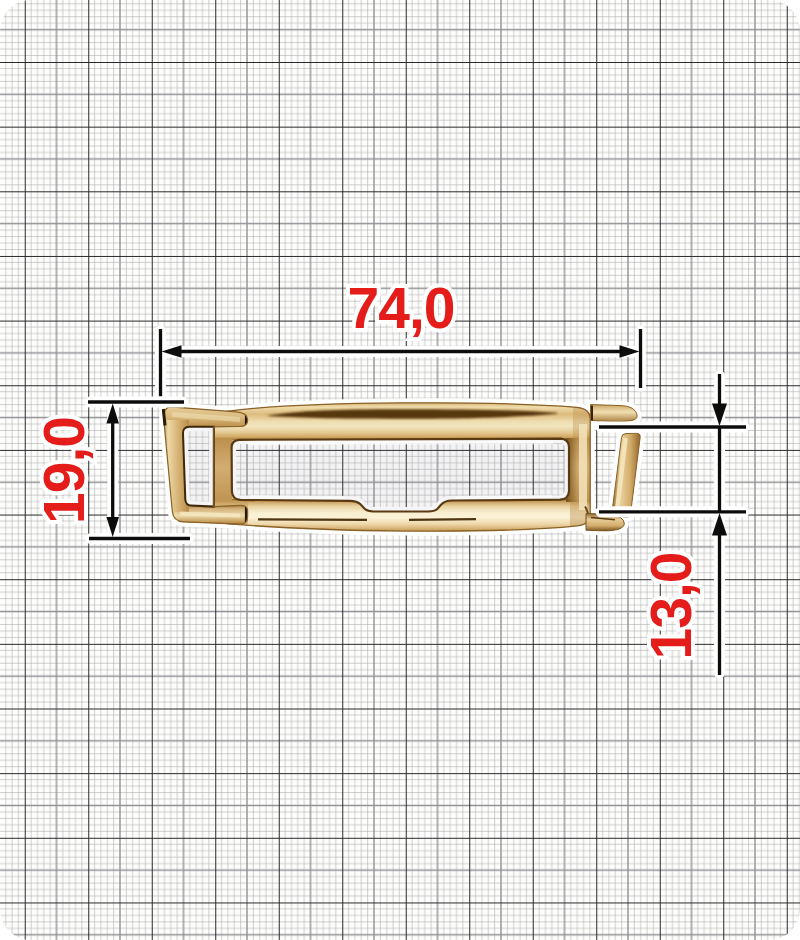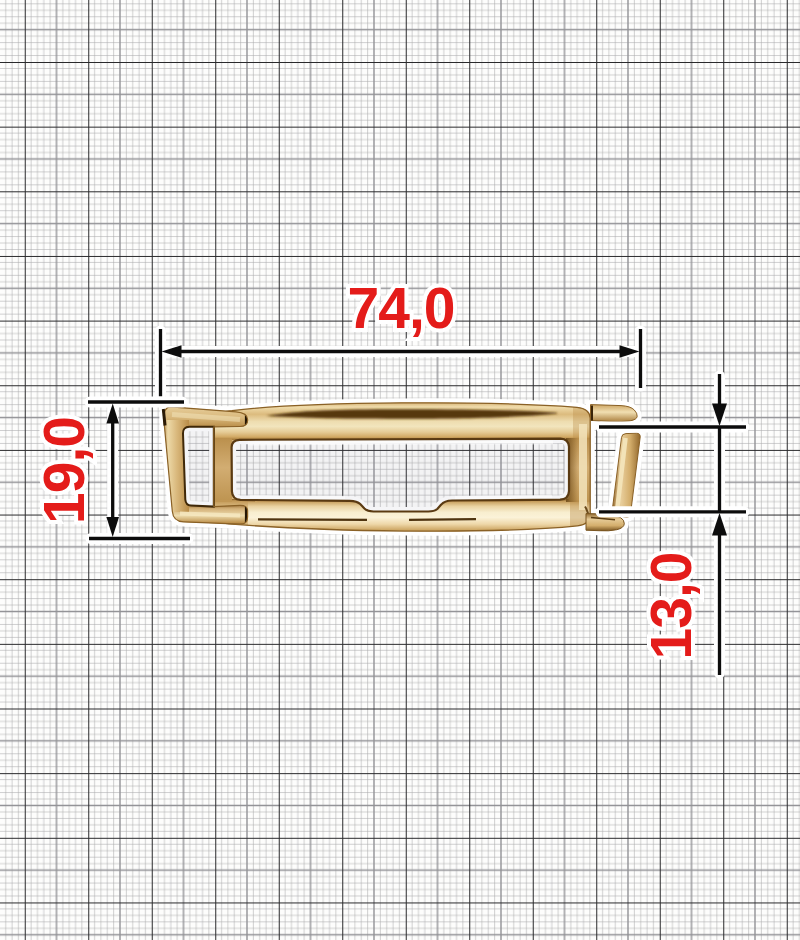--- a/index.html
+++ b/index.html
@@ -1,16 +1,16 @@
 <!DOCTYPE html>
 <html><head>
 <meta charset="utf-8">
 <style>
   html,body{margin:0;padding:0;background:#fff;}
-  #page{width:800px;height:940px;position:relative;overflow:hidden;background:#fdfdfc;}
+  #page{width:800px;height:940px;position:relative;overflow:hidden;background:#fdfdfc;border-radius:31px;}
   svg{display:block;}
   text{font-family:"Liberation Sans",sans-serif;}
 </style>
 </head>
 <body>
 <div id="page">
 <svg width="800" height="940" viewBox="0 0 800 940">
 <defs>
   <pattern id="grid" width="63.5" height="64.65" patternUnits="userSpaceOnUse" patternTransform="translate(24.75,62)">
     <rect width="63.5" height="64.65" fill="#fdfdfc"></rect>

